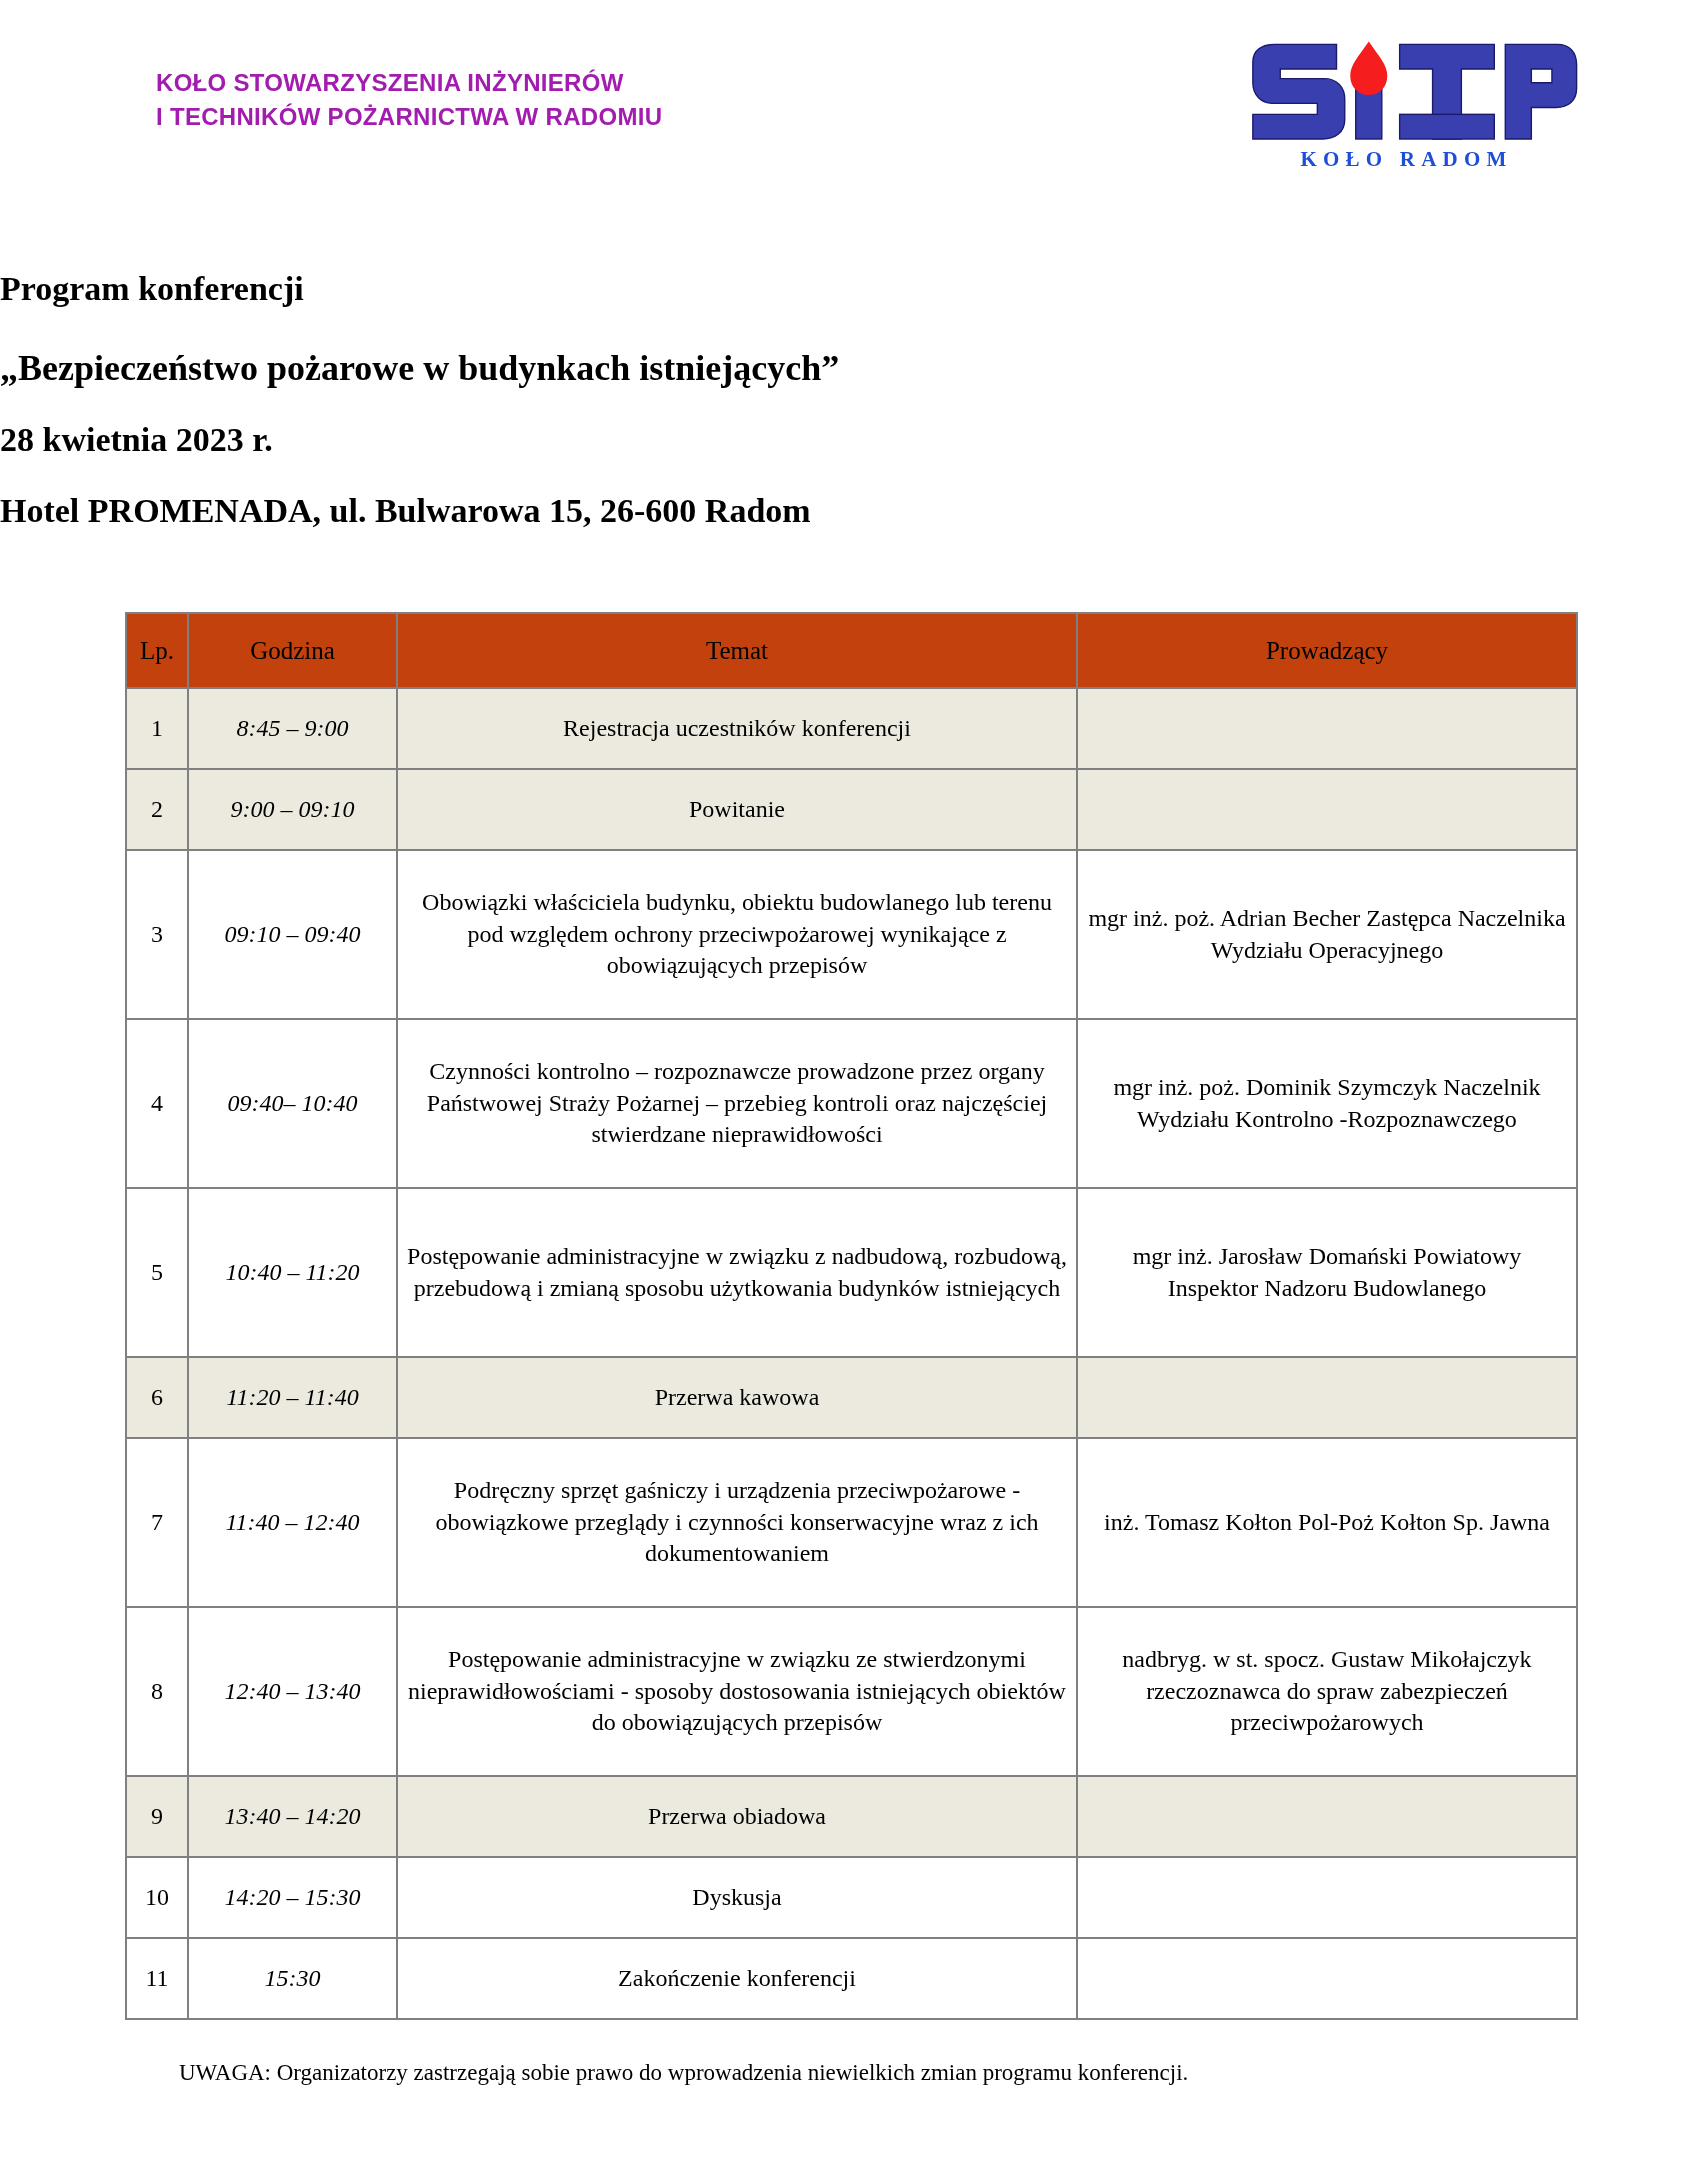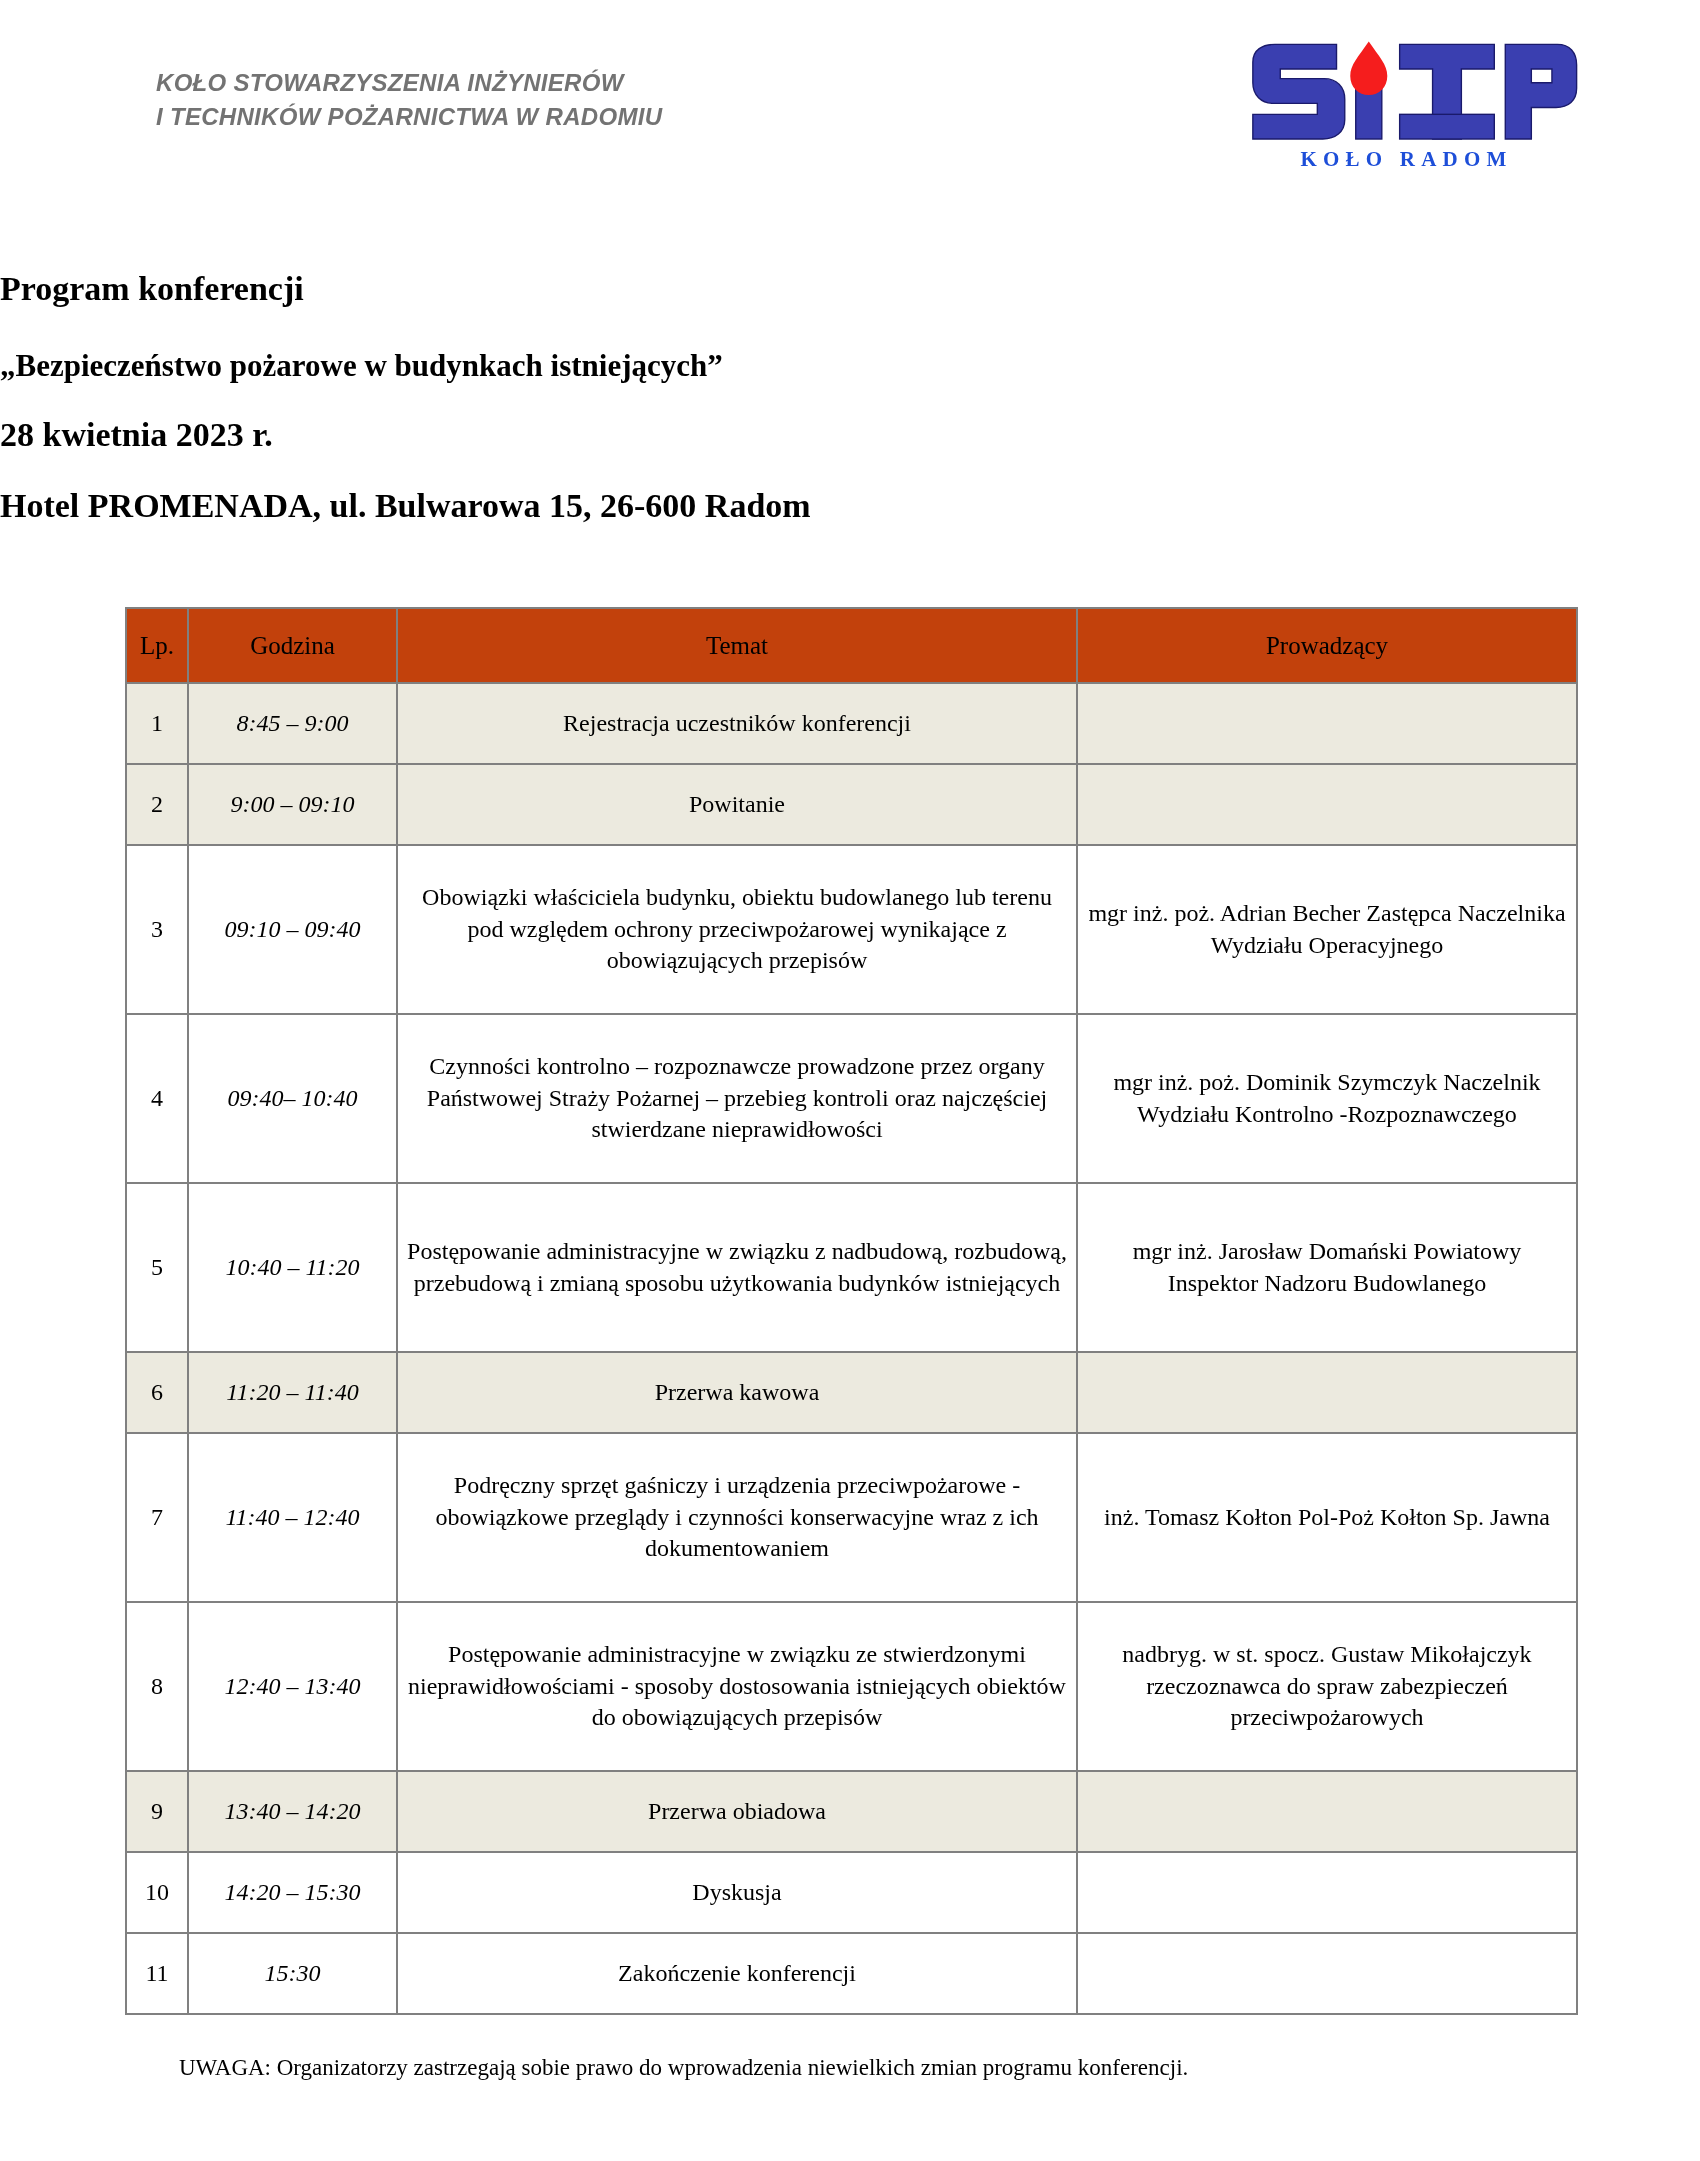--- a/index.html
+++ b/index.html
@@ -22,25 +22,24 @@
     position: relative;
     height: 206px;
     padding: 0;
   }
   .org-name {
     position: absolute;
     left: 156px;
     top: 66px;
     font-family: "Liberation Sans", "DejaVu Sans", sans-serif;
     font-weight: 700;
-    font-style: italic;
     font-size: 24px;
     letter-spacing: 0.3px;
     line-height: 1.42;
-    color: #737373;
+    color: #a21caf;
     text-transform: uppercase;
   }
   .org-name .line { display: block; white-space: nowrap; }
 
   
   .logo-block {
     position: absolute;
     right: 123px;
     top: 36px;
     width: 343px;
@@ -64,21 +63,21 @@
   .title-block {
     margin-top: 66px;
   }
   .title-block .t-line {
     font-family: "Liberation Serif", "DejaVu Serif", serif;
     font-weight: 700;
     font-size: 34px;
     line-height: 1;
     margin-bottom: 37px;
   }
-  .title-block .t-line.t2 { font-size: 31px; margin-top: 44px; }
+  .title-block .t-line.t2 { font-size: 36px; margin-top: 44px; }
   .title-block .t-line.t4 { margin-bottom: 0; font-family: Liberation Serif, serif; }
 
   
   .table-wrap {
     margin: 84px 0 0 0;
     padding: 0 125px 0 125px;
   }
   table.program {
     width: 1451px;
     border-collapse: collapse;

